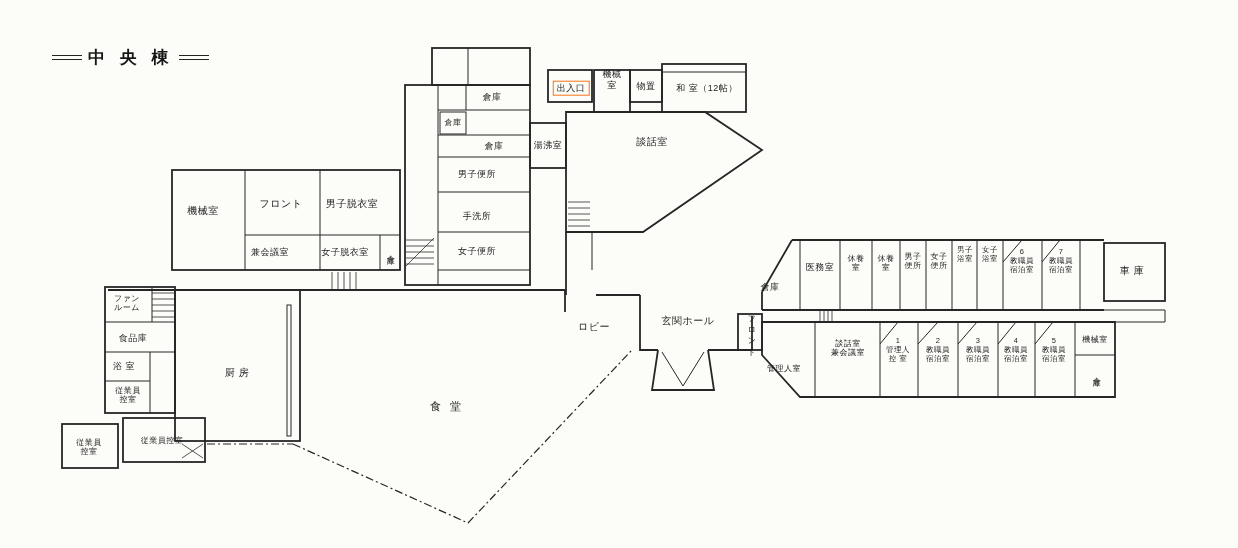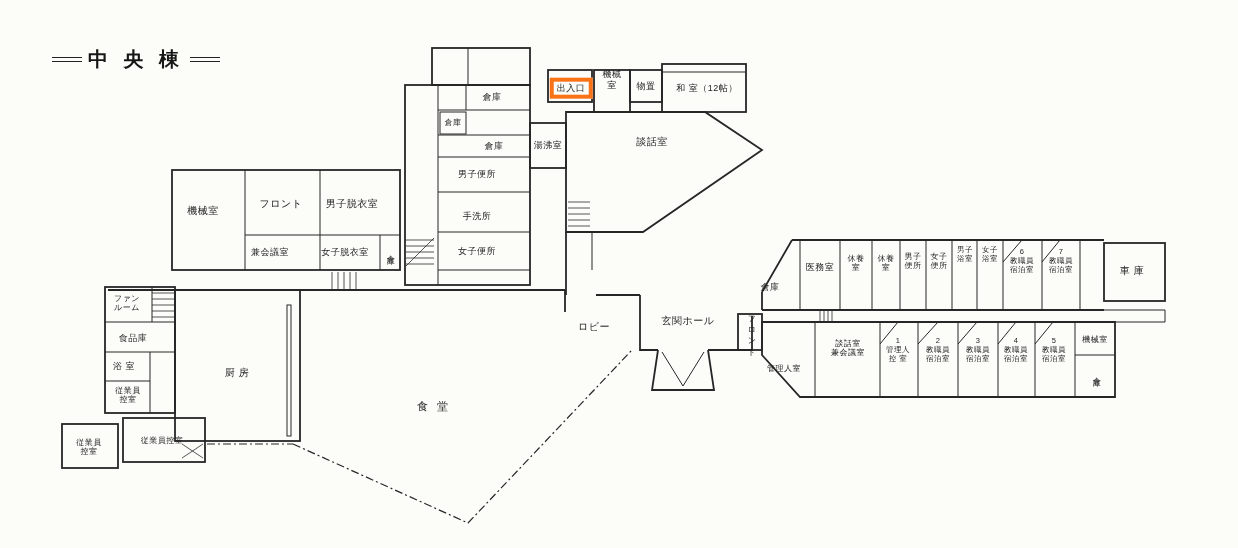--- a/index.html
+++ b/index.html
@@ -22,27 +22,27 @@
     color:#1e1e1e;
     font-size:9px;
     line-height:1.18;
     letter-spacing:0.5px;
   }
   .s7{font-size:7.5px;}
   .s8{font-size:8px;}
   .s10{font-size:10px;}
   .s11{font-size:11px;letter-spacing:3px;}
   .v{writing-mode:vertical-rl;letter-spacing:2px;}
-  .bx{border:4px solid #f97316;padding:1px 3px;background:#fcfcf9;}
+  .bx{border:1px solid #f97316;padding:1px 3px;background:#fcfcf9;}
   .title-wrap{
     position:absolute;left:52px;top:46px;
     display:flex;align-items:center;gap:6px;
   }
   .title-text{
-    font-size:20px;font-weight:bold;color:#161616;letter-spacing:5px;
+    font-size:17px;font-weight:bold;color:#161616;letter-spacing:5px;
   }
   .dline{
     display:inline-block;width:30px;height:3px;
     border-top:1.5px solid #222;border-bottom:1.5px solid #222;
   }
 </style>
 </head>
 <body>
 
 <div class="plan">
@@ -134,21 +134,21 @@
   <div class="rm" style="left:270px;top:252px">兼会議室</div>
   <div class="rm" style="left:345px;top:252px">女子脱衣室</div>
   <div class="rm v s8" style="left:390px;top:250px">倉庫</div>
   <div class="rm s8" style="left:127px;top:303px">ファン
 ルーム</div>
   <div class="rm" style="left:133px;top:338px">食品庫</div>
   <div class="rm" style="left:124px;top:366px">浴 室</div>
   <div class="rm s8" style="left:128px;top:395px">従業員
 控室</div>
   <div class="rm s10" style="left:237px;top:373px">厨 房</div>
-  <div class="rm s11" style="left:434px;top:406px">食 堂</div>
+  <div class="rm s11" style="left:447px;top:406px">食 堂</div>
   <div class="rm s8" style="left:89px;top:447px">従業員
 控室</div>
   <div class="rm s8" style="left:162px;top:441px">従業員控室</div>
   <div class="rm s10" style="left:594px;top:327px">ロビー</div>
   <div class="rm s10" style="left:688px;top:321px">玄関ホール</div>
   <div class="rm v s8" style="left:751px;top:332px">フロント</div>
   <div class="rm" style="left:770px;top:287px">倉庫</div>
   <div class="rm s8" style="left:784px;top:369px">管理人室</div>
   <div class="rm" style="left:820px;top:267px">医務室</div>
   <div class="rm s8" style="left:856px;top:263px">休養

